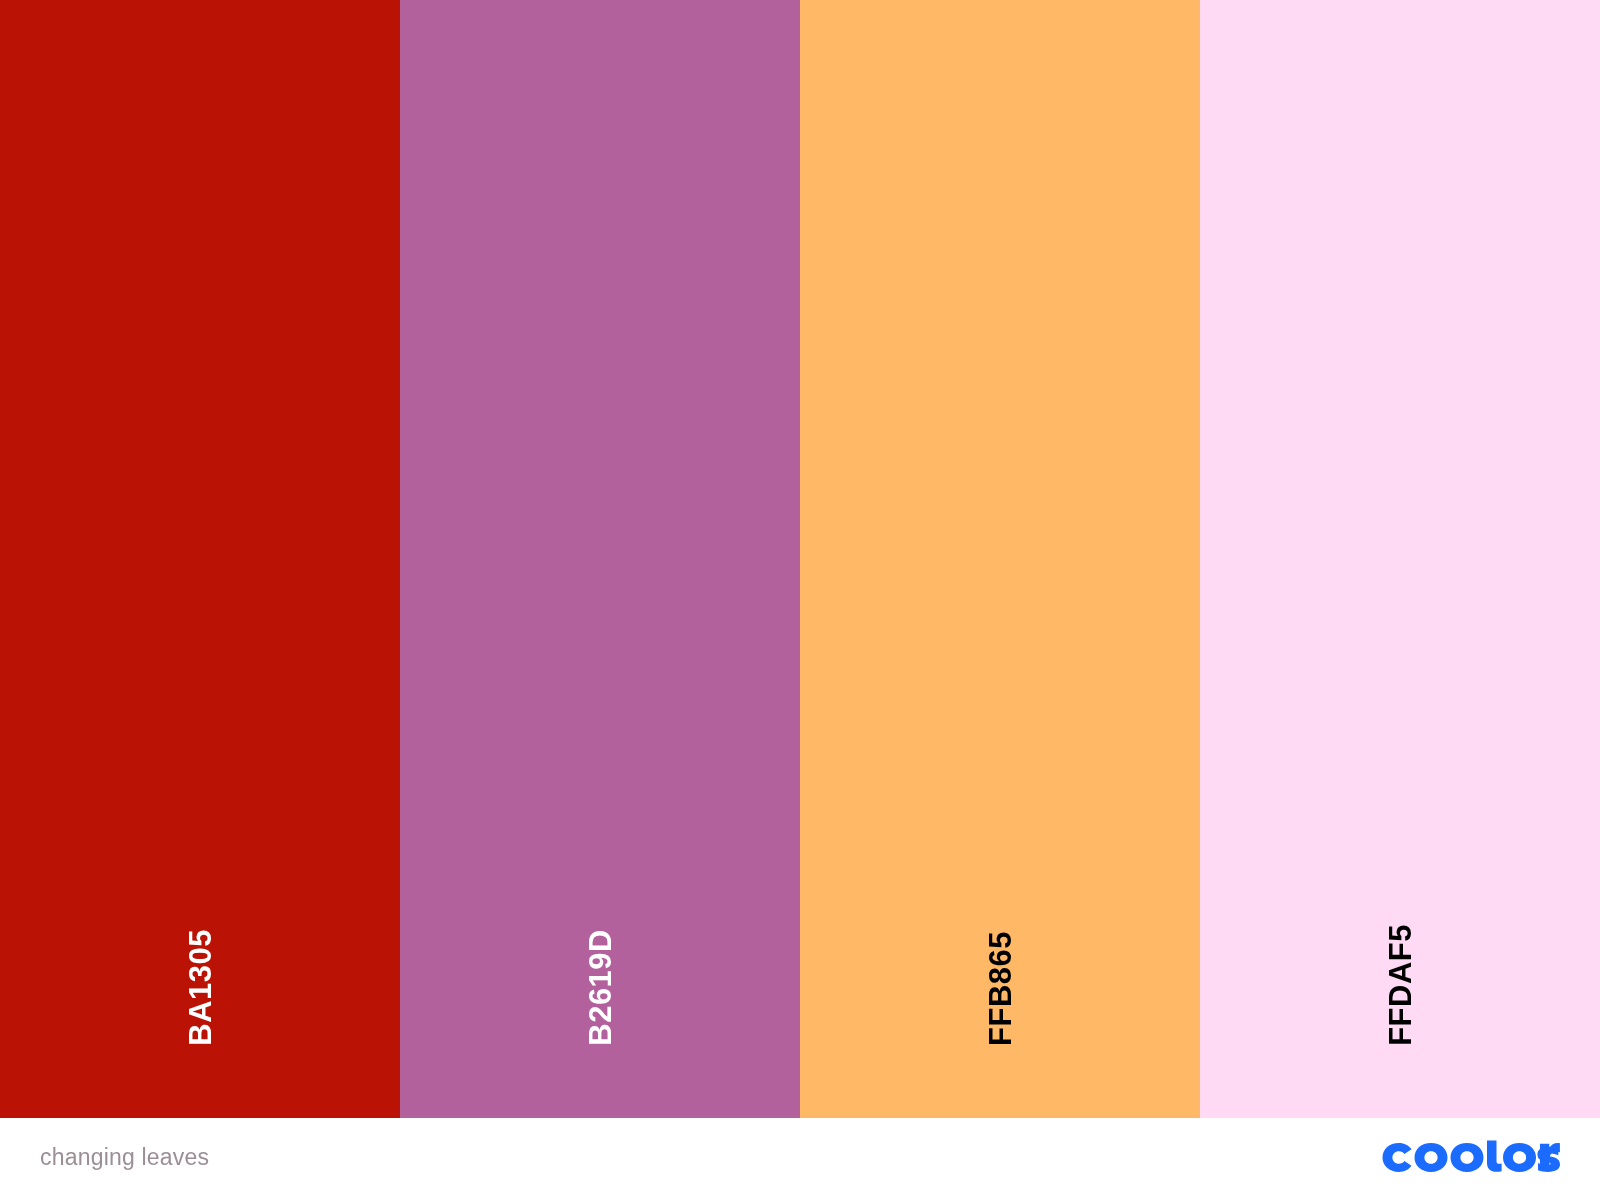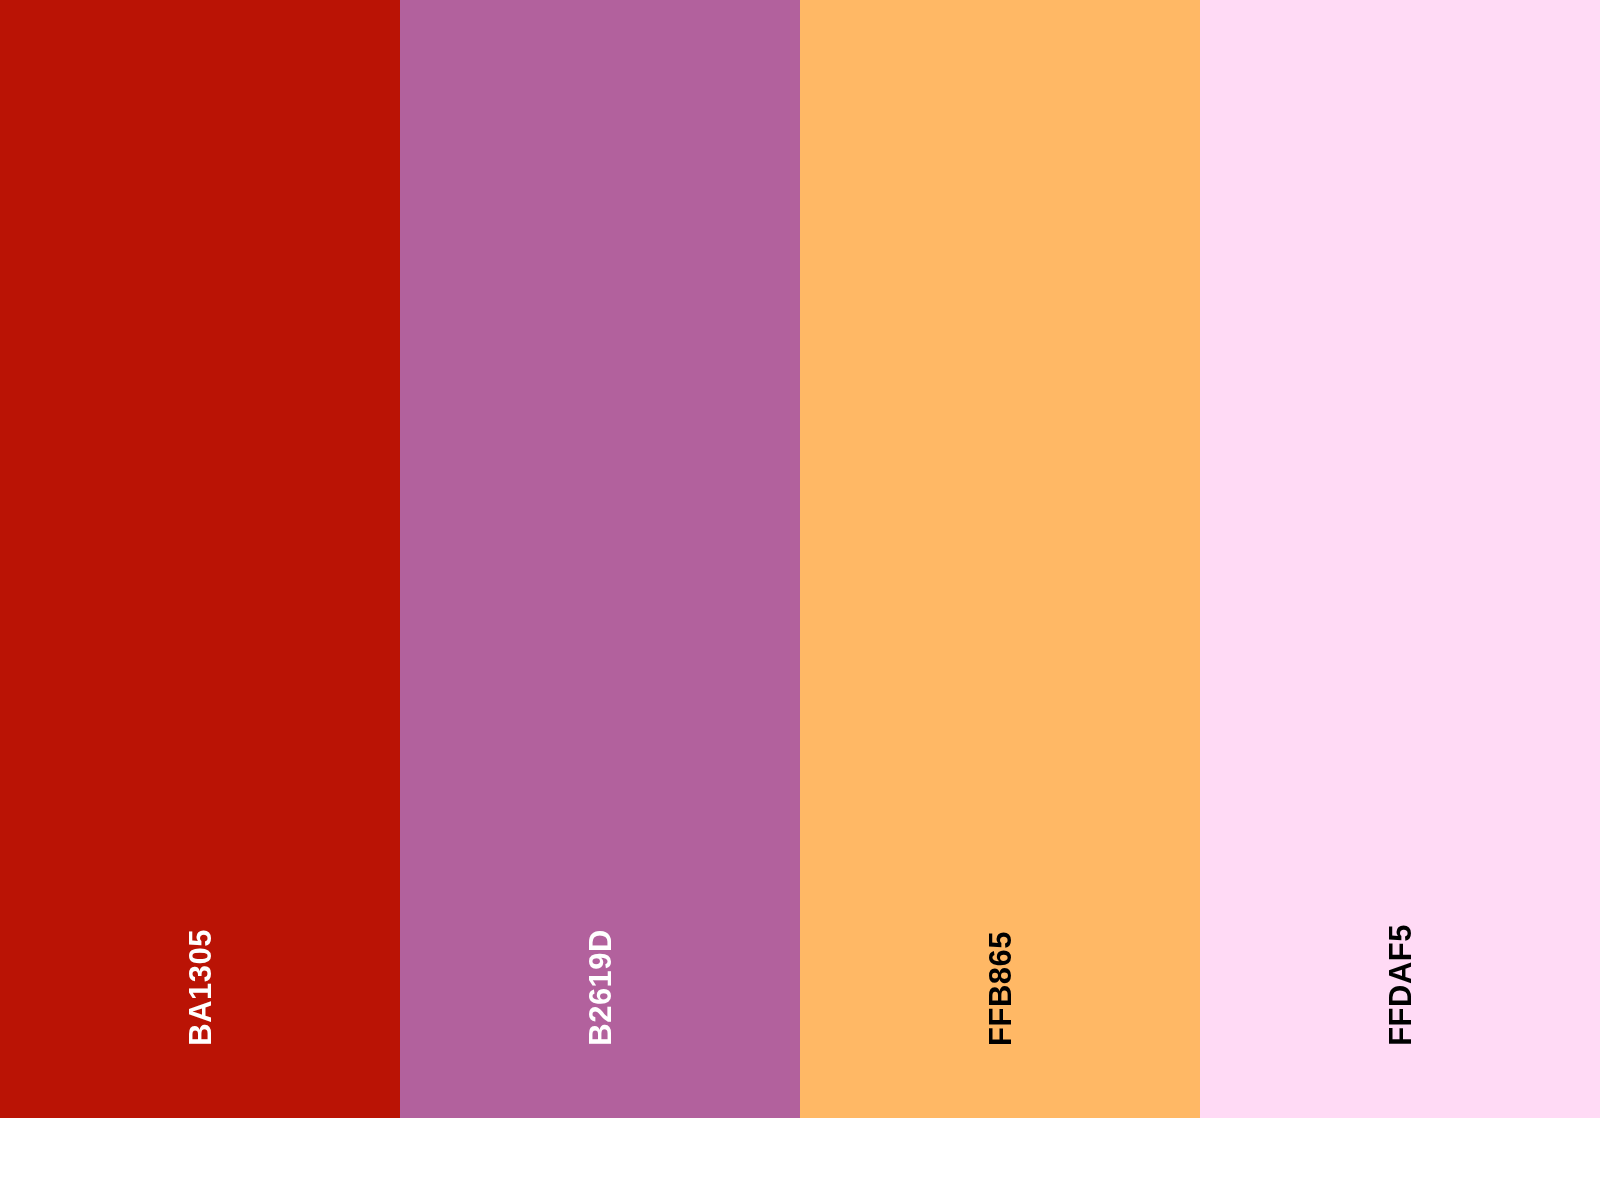--- a/index.html
+++ b/index.html
@@ -106,14 +106,40 @@
     <div class="swatch" style="background-color: rgb(255, 184, 101);">
       <span class="swatch-label dark" style="color: rgb(0, 0, 0);">FFB865</span>
     </div>
 
     <div class="swatch" style="background-color: rgb(255, 218, 245);">
       <span class="swatch-label dark" style="color: rgb(0, 0, 0);">FFDAF5</span>
     </div>
 
   </div>
 
+  <div id="palette-footer" style="background-color: rgb(255, 255, 255);">
+
+    <div id="palette-name" style="color: rgb(155, 143, 150);">changing leaves</div>
+
+    <div id="coolors-logo">
+      <svg width="178" height="34" viewBox="0 0 356 68" aria-label="coolors">
+        <g fill="#1C6BFF">
+
+          <path d="M34 6c10.4 0 19.6 4.8 25 12.4l-14.2 9.4C42.4 24.4 38.5 22.3 34 22.3c-7.6 0-13.2 5.3-13.2 12.6S26.4 47.5 34 47.5c4.5 0 8.4-2.1 10.8-5.5L59 51.4C53.6 59 44.4 63.8 34 63.8 14.6 63.8 1 51.6 1 34.9 1 18.2 14.6 6 34 6z"></path>
+
+          <path d="M98 6c19.4 0 33 12.2 33 28.9s-13.6 28.9-33 28.9-33-12.2-33-28.9S78.6 6 98 6zm0 16.3c-7.6 0-13.2 5.3-13.2 12.6S90.4 47.5 98 47.5s13.2-5.3 13.2-12.6S105.6 22.3 98 22.3z"></path>
+
+          <path d="M170 6c19.4 0 33 12.2 33 28.9s-13.6 28.9-33 28.9-33-12.2-33-28.9S150.6 6 170 6zm0 16.3c-7.6 0-13.2 5.3-13.2 12.6S162.4 47.5 170 47.5s13.2-5.3 13.2-12.6S177.6 22.3 170 22.3z"></path>
+
+          <path d="M210 1h19v41.5c0 3.5 2 5.2 5.6 5.2 1.7 0 3.3-.2 4.6-.6v15.4c-2.9.8-6.3 1.2-10 1.2-12.6 0-19.2-6.1-19.2-17.6V1z"></path>
+
+          <path d="M275 6c19.4 0 33 12.2 33 28.9s-13.6 28.9-33 28.9-33-12.2-33-28.9S255.6 6 275 6zm0 16.3c-7.6 0-13.2 5.3-13.2 12.6S267.4 47.5 275 47.5s13.2-5.3 13.2-12.6S282.6 22.3 275 22.3z"></path>
+
+          <path d="M316 7.5h18.5v9.1c3.4-6.8 9.6-10.6 17.4-10.6 1.4 0 2.7.1 3.9.3v18.4c-2.2-.5-4.4-.7-6.6-.7-9.2 0-14.2 5-14.2 14.3v23.9H316V7.5z"></path>
+
+          <path d="M356 49.2c0 9.4-9.2 14.6-24.4 14.6-7 0-13.6-1.1-19.5-3.2V45.9c5.9 2.8 12.4 4.3 18.5 4.3 4.3 0 6.6-1 6.6-2.8 0-1.7-1.6-2.4-7.7-3.4-12.8-2.1-18.6-6.4-18.6-15.4 0-9.5 9.1-15 23.6-15 6.5 0 12.7 1 18.2 2.8v14.3c-5.5-2.4-11.5-3.7-17.1-3.7-4.2 0-6.4 1-6.4 2.6 0 1.6 1.6 2.3 7.6 3.3 13.2 2.2 19.2 6.6 19.2 16.3z"></path>
+        </g>
+      </svg>
+    </div>
+
+  </div>
 
 </div>
 
 </body></html>

